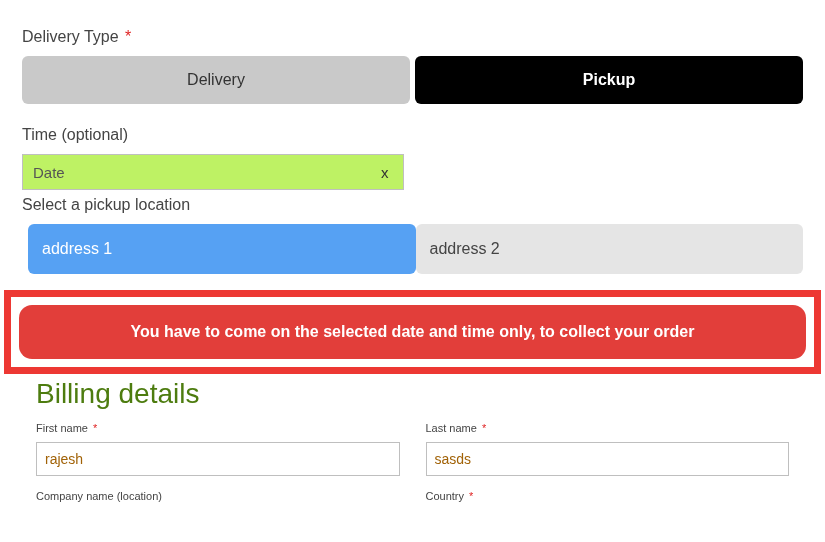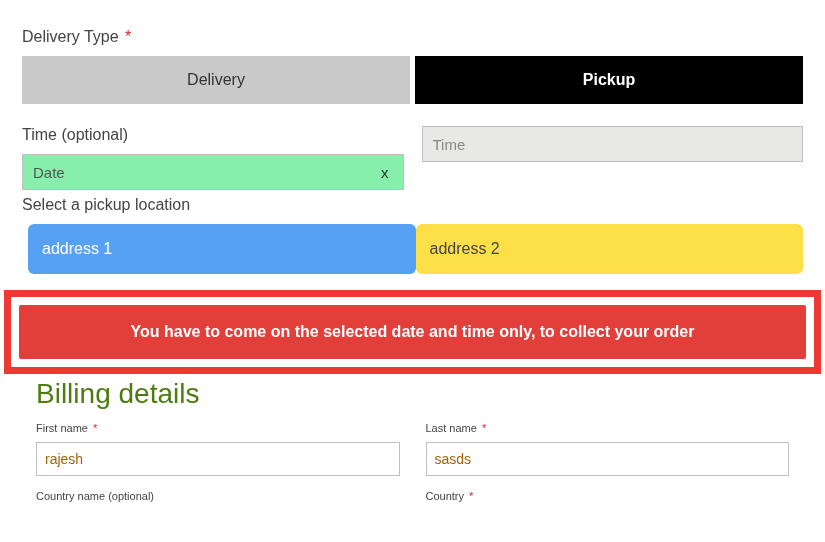--- a/index.html
+++ b/index.html
@@ -25,21 +25,21 @@
   }
   .toggle-btn {
     flex: 1;
     height: 48px;
     display: flex;
     align-items: center;
     justify-content: center;
     font-size: 16px;
     font-weight: 700;
     cursor: pointer;
-    border-radius: 0;
+    border-radius: 6px;
   }
   .toggle-btn.inactive {
     background: #c9c9c9;
     color: #333;
     font-weight: 400;
     margin-right: 5px;
   }
   .toggle-btn.active {
     background: #000;
     color: #fff;
@@ -47,21 +47,21 @@
   .two-col {
     display: flex;
     gap: 18px;
     margin-bottom: 10px;
   }
   .col { flex: 1; }
   .input {
     width: 100%;
     height: 36px;
     border: 1px solid #bfbfbf;
-    background: #86efac;
+    background: #bef264;
     padding: 0 10px;
     font-size: 15px;
     color: #555;
     display: flex;
     align-items: center;
     justify-content: space-between;
   }
   .input.disabled {
     background: #e8e8e6;
     color: #888;
@@ -87,36 +87,36 @@
     align-items: center;
     padding: 0 14px;
     font-size: 16px;
     cursor: pointer;
   }
   .loc-btn.active {
     background: #56a1f3;
     color: #fff;
   }
   .loc-btn.inactive {
-    background: #fde047;
+    background: #e5e5e5;
     color: #444;
   }
   .notice-outer {
     border: 7px solid #ed3833;
     padding: 8px;
     margin: 0 -18px 4px -18px;
   }
   .notice-inner {
     background: #e23e3a;
     color: #fff;
     text-align: center;
     font-weight: 700;
     font-size: 16px;
     padding: 18px 10px;
-    border-radius: 2px;
+    border-radius: 13px;
   }
   .billing-title {
     font-size: 28px;
     font-weight: 400;
     color: #4d7c0f;
     margin: 4px 0 12px 14px;
   }
   .billing-cols {
     display: flex;
     gap: 26px;
@@ -163,23 +163,20 @@
 
 <div class="two-col">
   <div class="col">
     <div class="label">Time (optional)</div>
     <div class="input">
       <span>Date</span>
       <span class="x">x</span>
     </div>
   </div>
   <div class="col">
-    <div class="input disabled">
-      <span>Time</span>
-    </div>
   </div>
 </div>
 
 <div class="label" style="margin-top:-4px;">Select a pickup location</div>
 <div class="pickup-loc">
   <div class="loc-btn active">
     <span>address 1</span>
   </div>
   <div class="loc-btn inactive">
     <span>address 2</span>
@@ -204,21 +201,21 @@
     <div class="blabel">
       <span>Last name</span>
       <span class="req">*</span>
     </div>
     <input class="binput" value="sasds" style="">
   </div>
 </div>
 
 <div class="billing-row2">
   <div class="bcol">
-    <div class="blabel">Country name (optional)</div>
+    <div class="blabel">Company name (location)</div>
   </div>
   <div class="bcol">
     <div class="blabel">
       <span>Country</span>
       <span class="req">*</span>
     </div>
   </div>
 </div>
 
 </body></html>

